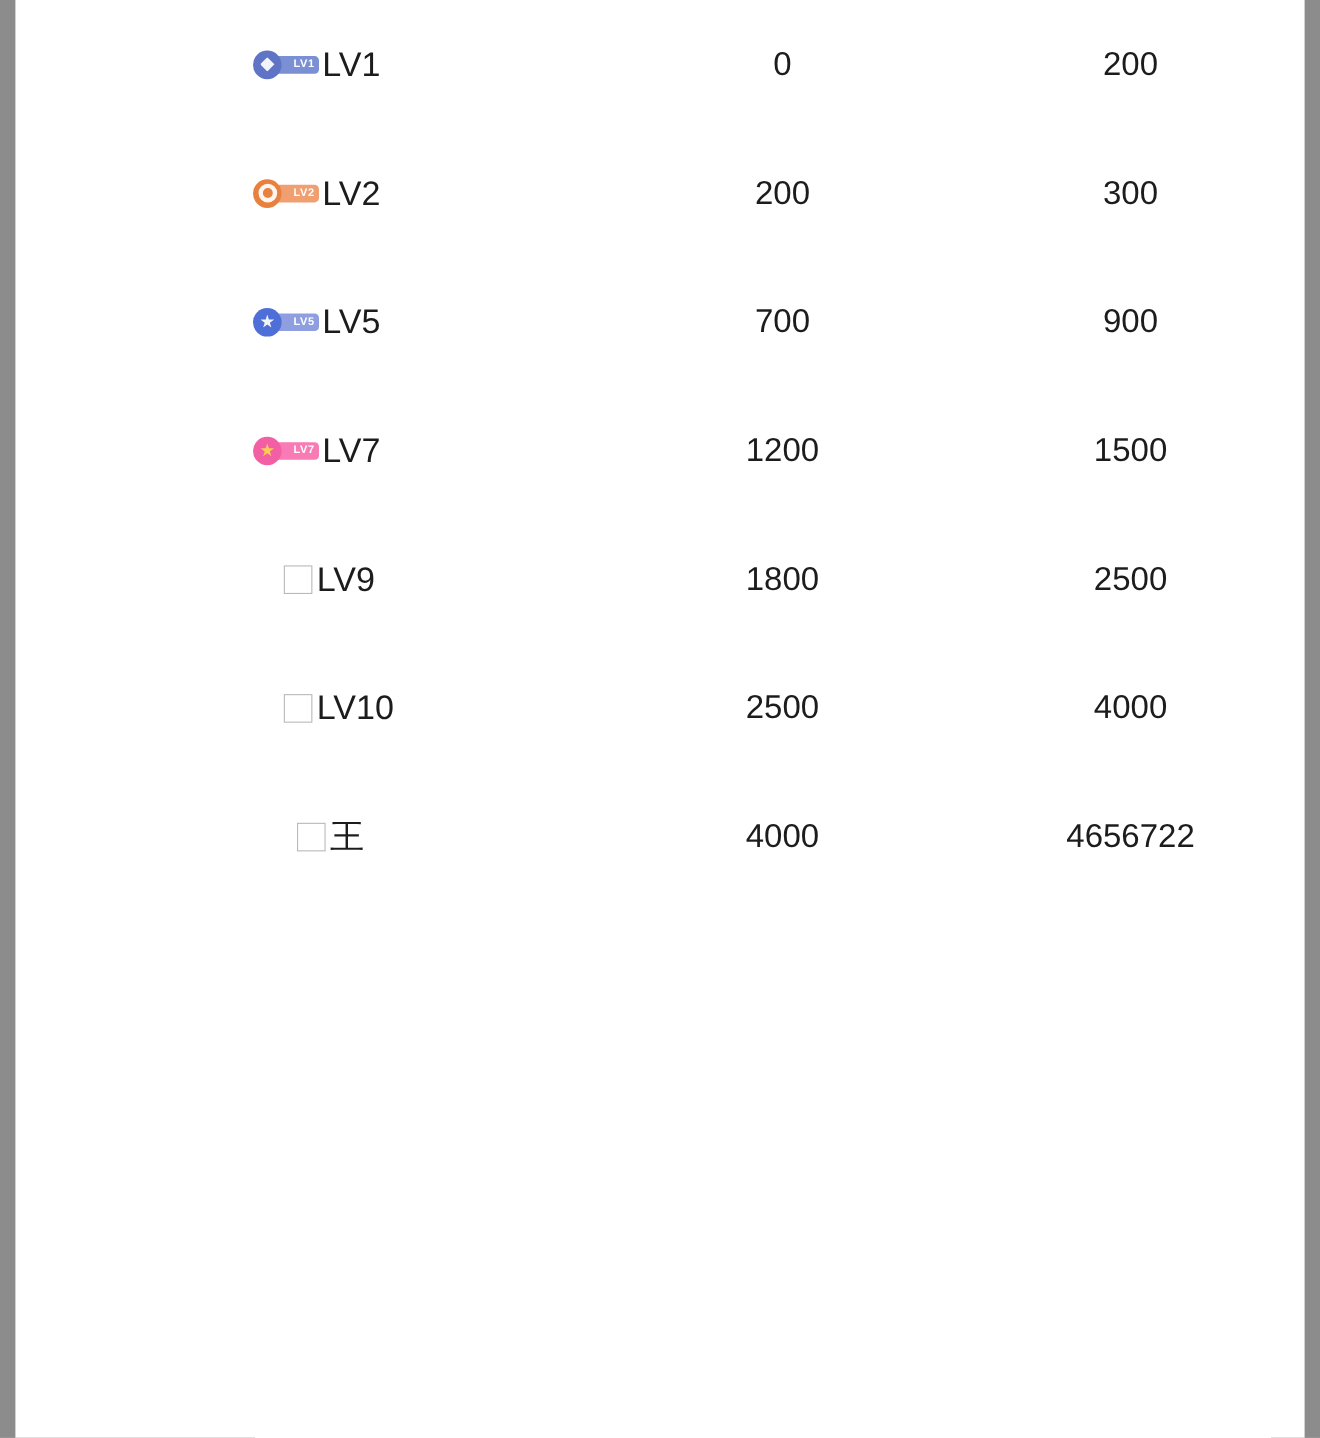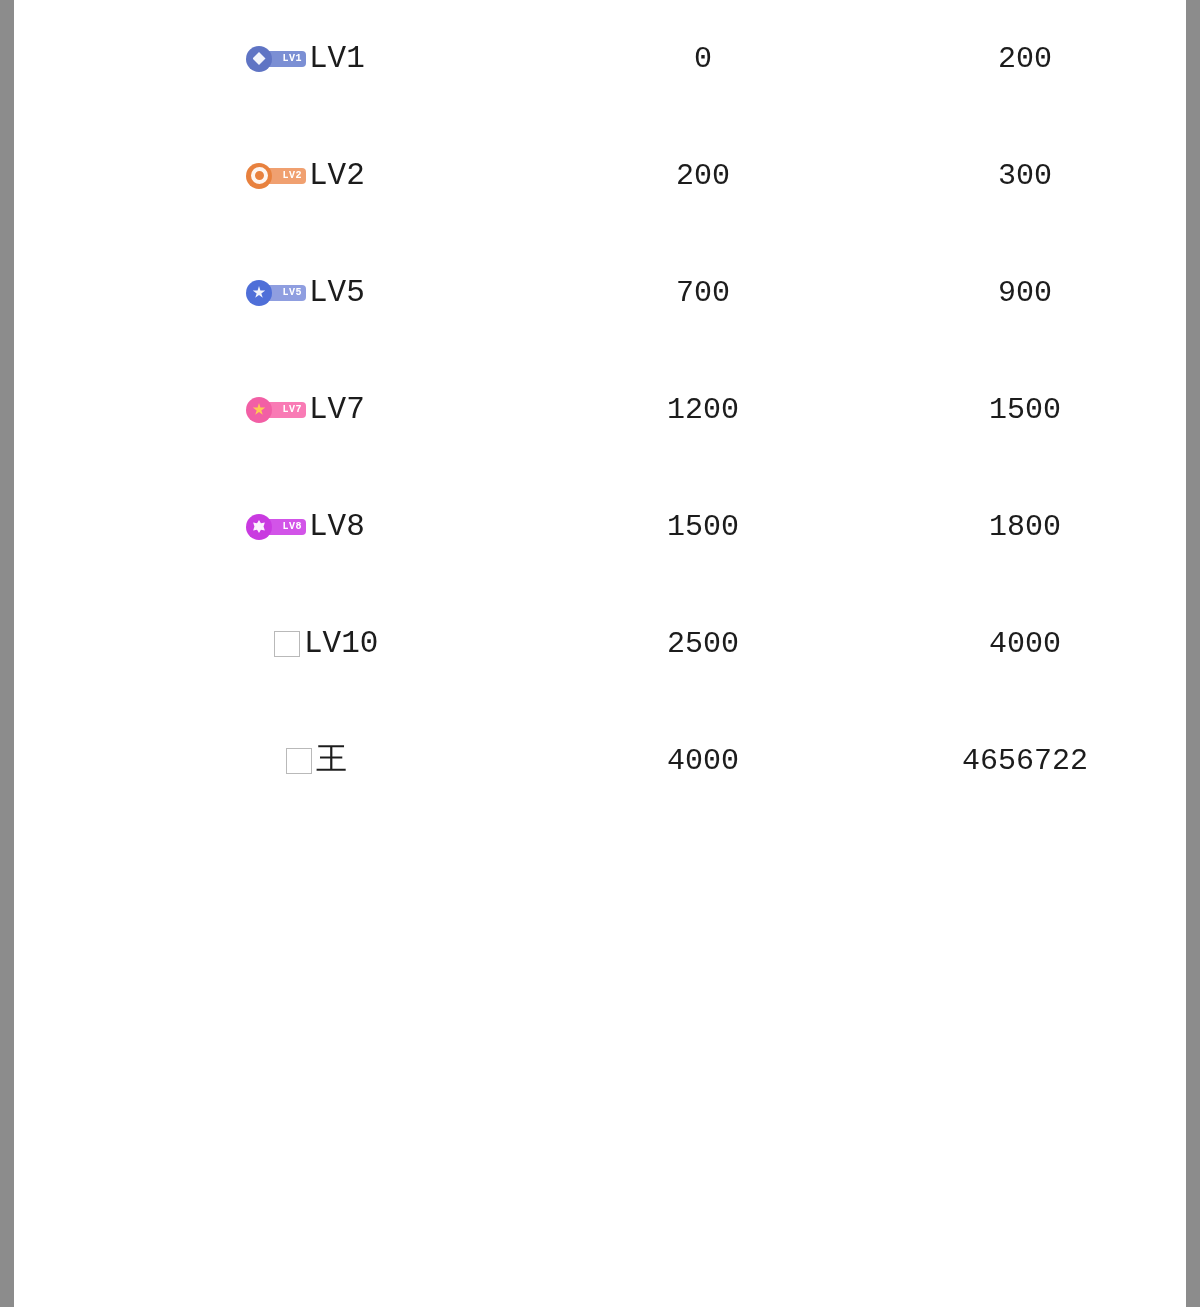--- a/index.html
+++ b/index.html
@@ -25,22 +25,21 @@
   .level-table {
     width: 100%;
     border-collapse: collapse;
     table-layout: fixed;
   }
   .level-table tr {
     height: 117px;
   }
   .level-table td {
     vertical-align: middle;
-    padding: 16px;
-    font-family: Liberation Mono, monospace;
+    padding: 0;
   }
   .col-level {
     width: 46%;
   }
   .col-min {
     width: 27%;
     text-align: center;
   }
   .col-max {
     width: 27%;
@@ -205,36 +204,31 @@
                   <span class="inner star" style="background:#ffd24d"></span>
                 </span>
             </span>
             <span class="level-label">LV7</span>
           </div>
         </td>
         <td class="col-min num">1200</td>
         <td class="col-max num">1500</td>
       </tr>
 
-      <tr>
-        <td class="col-level">
-          <div class="level-cell">
-            <span class="badge">
-              <span class="pill" style="background:#d254e8">LV8</span>
-              <span class="gem" style="background:#c93ae0">
-                  <span class="inner flower"></span>
-                </span>
-            </span>
-            <span class="level-label">LV8</span>
-          </div>
-        </td>
-        <td class="col-min num">1500</td>
-        <td class="col-max num">1800</td>
-      </tr>
-
+
+      <tr>
+        <td class="col-level">
+          <div class="level-cell pad-box">
+            <span class="imgbox"></span>
+            <span class="level-label">LV9</span>
+          </div>
+        </td>
+        <td class="col-min num">1800</td>
+        <td class="col-max num">2500</td>
+      </tr>
 
       <tr>
         <td class="col-level">
           <div class="level-cell pad-box">
             <span class="imgbox"></span>
             <span class="level-label">LV10</span>
           </div>
         </td>
         <td class="col-min num">2500</td>
         <td class="col-max num">4000</td>

